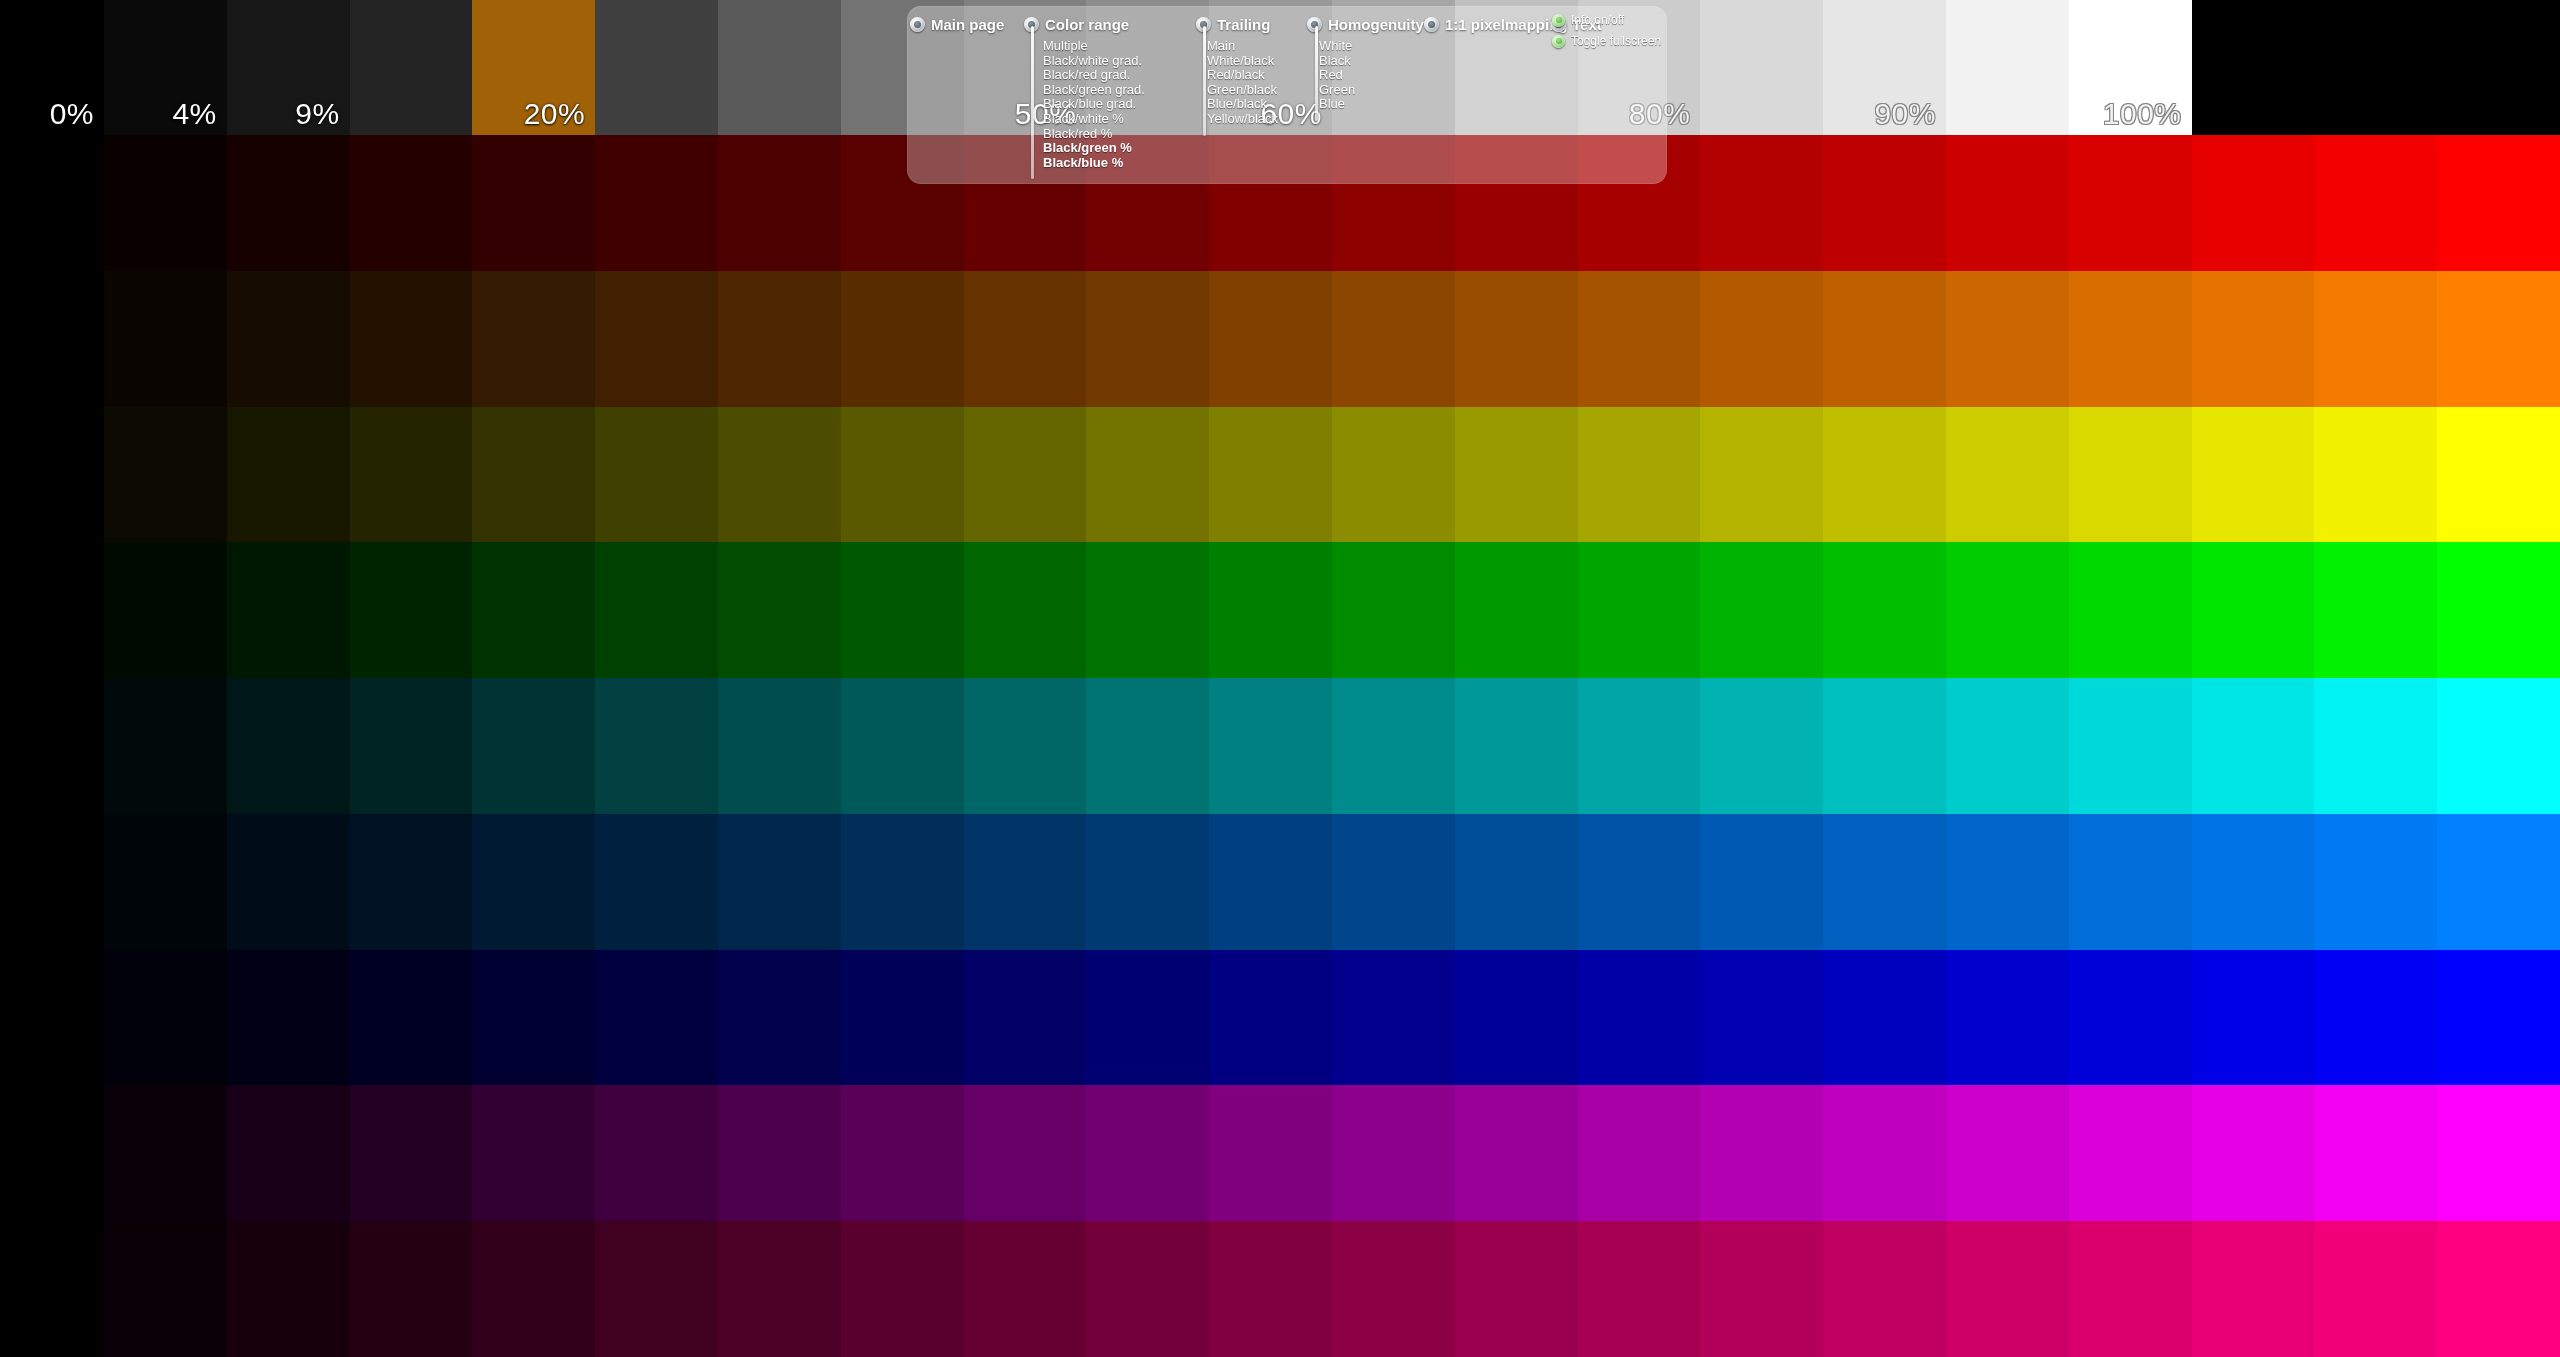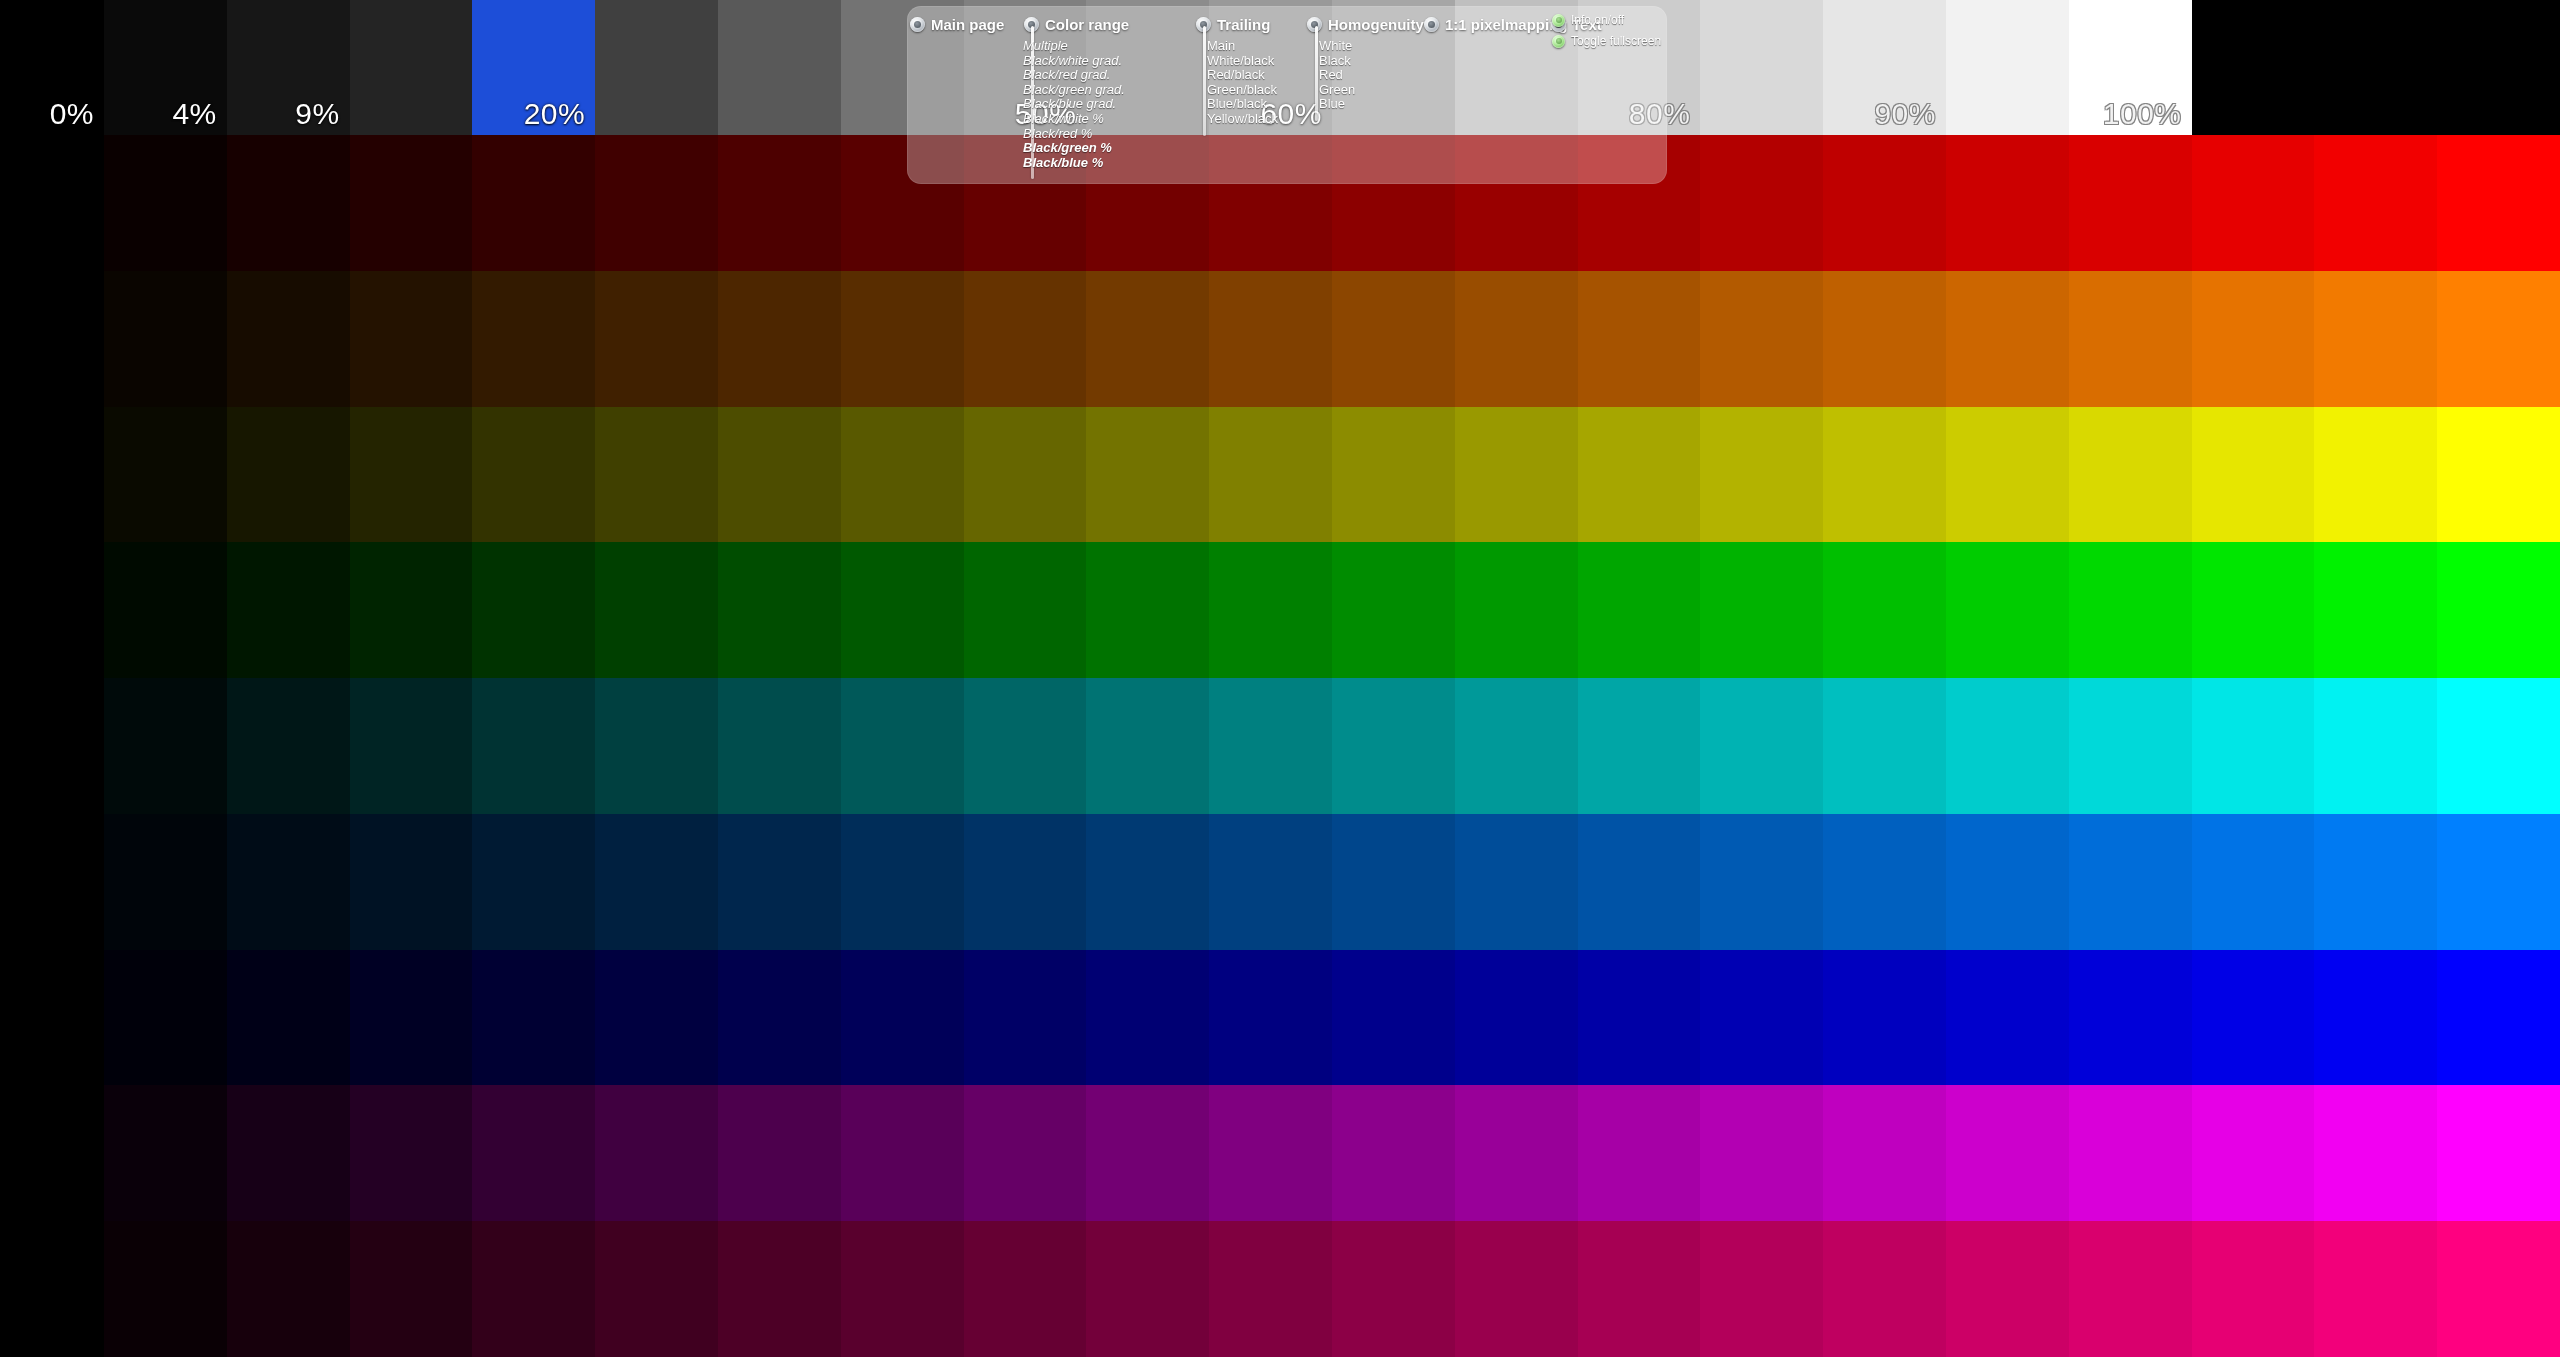--- a/index.html
+++ b/index.html
@@ -190,21 +190,21 @@
       <div class="gray-cell" style="width: 104px; background: rgb(0, 0, 0);">
         <span class="gray-label gl-light">0%</span>
       </div>
       <div class="gray-cell" style="width: 122.8px; background: rgb(10, 10, 10);">
         <span class="gray-label gl-light">4%</span>
       </div>
       <div class="gray-cell" style="width: 122.8px; background: rgb(23, 23, 23);">
         <span class="gray-label gl-light">9%</span>
       </div>
       <div class="gray-cell" style="width: 122.8px; background: rgb(36, 36, 36);"></div>
-      <div class="gray-cell" style="width: 122.8px; background: #1d4ed8;">
+      <div class="gray-cell" style="width: 122.8px; background: #a16207;">
         <span class="gray-label gl-light">20%</span>
       </div>
       <div class="gray-cell" style="width: 122.8px; background: rgb(64, 64, 64);"></div>
       <div class="gray-cell" style="width: 122.8px; background: rgb(89, 89, 89);"></div>
       <div class="gray-cell" style="width: 122.8px; background: rgb(115, 115, 115);"></div>
       <div class="gray-cell" style="width: 122.8px; background: rgb(128, 128, 128);">
         <span class="gray-label gl-light">50%</span>
       </div>
       <div class="gray-cell" style="width: 122.8px; background: rgb(140, 140, 140);"></div>
       <div class="gray-cell" style="width: 122.8px; background: rgb(153, 153, 153);">
@@ -482,21 +482,21 @@
             <span class="radio green"></span>
             <span class="lbl">Info on/off</span>
           </div>
           <div class="side-toggle">
             <span class="radio green"></span>
             <span class="lbl">Toggle fullscreen</span>
           </div>
         </div>
 
     <div class="connector" style="left: 124px; height: 153.4px;"></div>
-        <ul class="menu-list" style="left: 116px; top: 33px; font-style: italic;">
+        <ul class="menu-list" style="left: 136px; top: 33px;">
           <li>Multiple</li>
           <li>Black/white grad.</li>
           <li>Black/red grad.</li>
           <li>Black/green grad.</li>
           <li>Black/blue grad.</li>
           <li>Black/white %</li>
           <li>Black/red %</li>
           <li class="bold">Black/green %</li>
           <li class="bold">Black/blue %</li>
         </ul>

